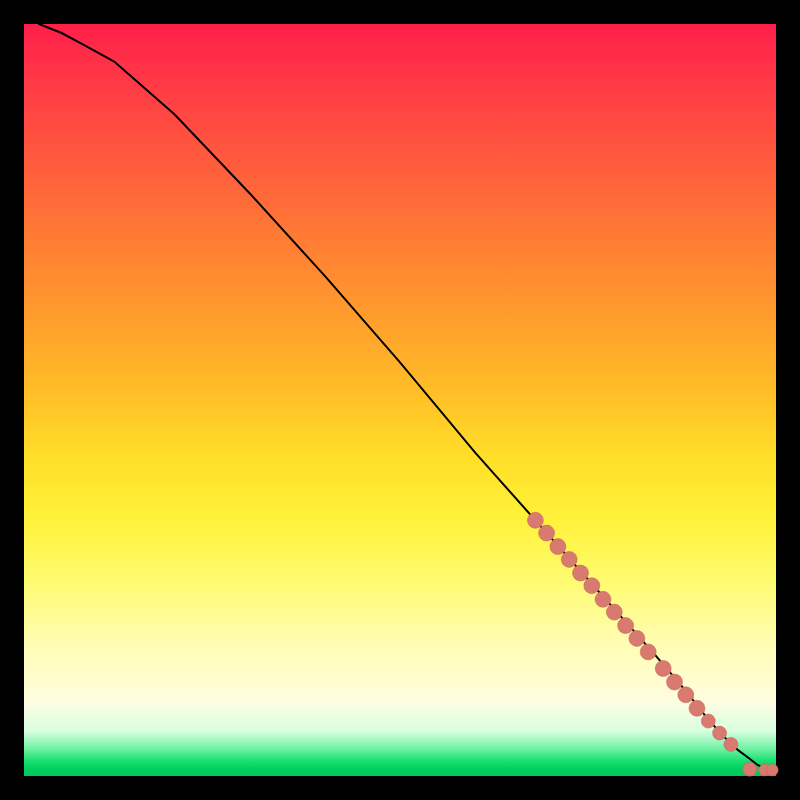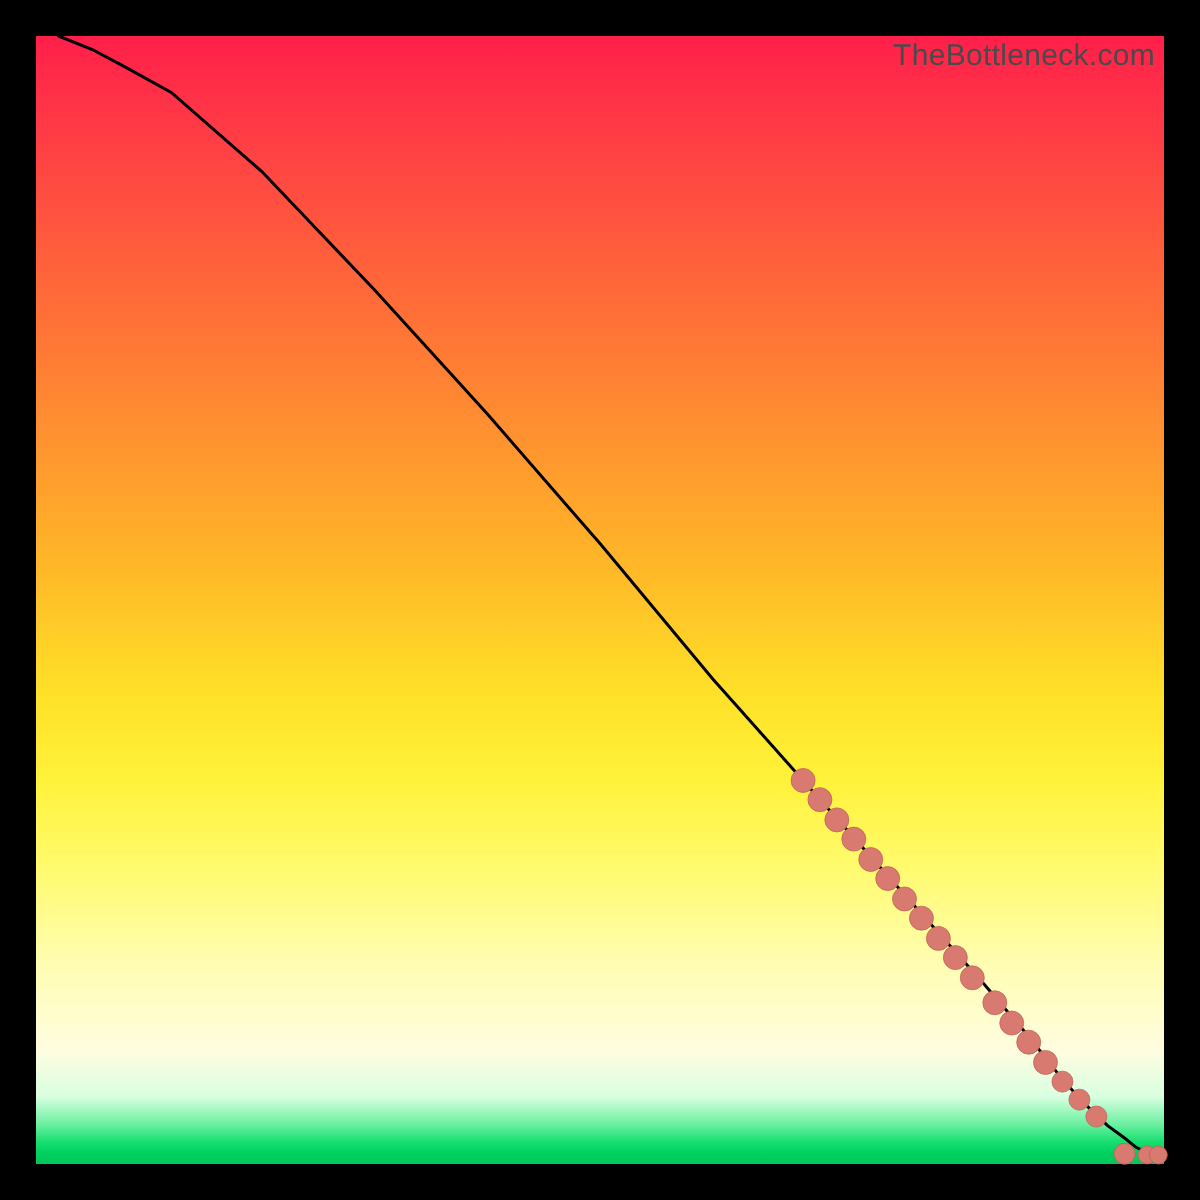--- a/index.html
+++ b/index.html
@@ -74,21 +74,20 @@
     stroke: #c06055;
     stroke-width: 0.5;
   }
 </style>
 </head>
 <body>
 
 <div class="frame">
   <div class="plot-bg"></div>
 
-  <div class="watermark">TheBottleneck.com</div>
 
   <svg class="overlay" viewBox="0 0 752 752">
     <path id="curve-path" class="curve" d="M15.0 0.0 L37.6 9.0 L60.2 21.1 L90.2 37.6 L150.4 90.2 L225.6 169.2 L300.8 251.9 L376.0 338.4 L451.2 428.6 L511.4 496.3 L541.4 530.2 L571.5 564.0 L601.6 597.8 L631.7 631.7 L661.8 667.0 L684.3 695.6 L699.4 712.1 L714.4 726.4 L725.7 734.7 L733.2 740.7 L740.7 744.5 L746.7 746.0 L752.0 746.0"></path>
     <g id="dots">
         <circle cx="511.4" cy="496.3" r="8" class="dot"></circle>
         <circle cx="522.6" cy="509.1" r="8" class="dot"></circle>
         <circle cx="533.9" cy="522.6" r="8" class="dot"></circle>
         <circle cx="545.2" cy="535.4" r="8" class="dot"></circle>
         <circle cx="556.5" cy="549.0" r="8" class="dot"></circle>
         <circle cx="567.8" cy="561.7" r="8" class="dot"></circle>

